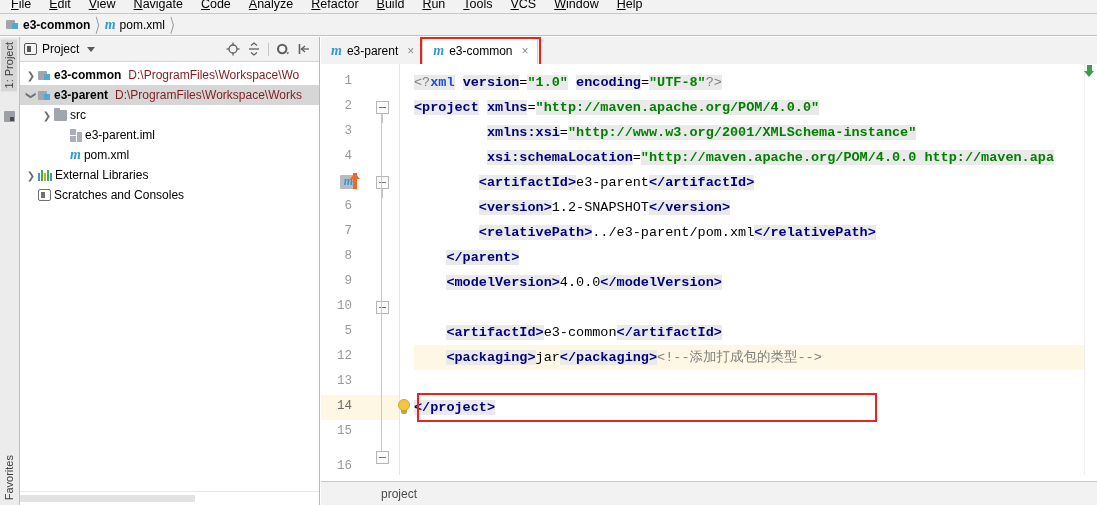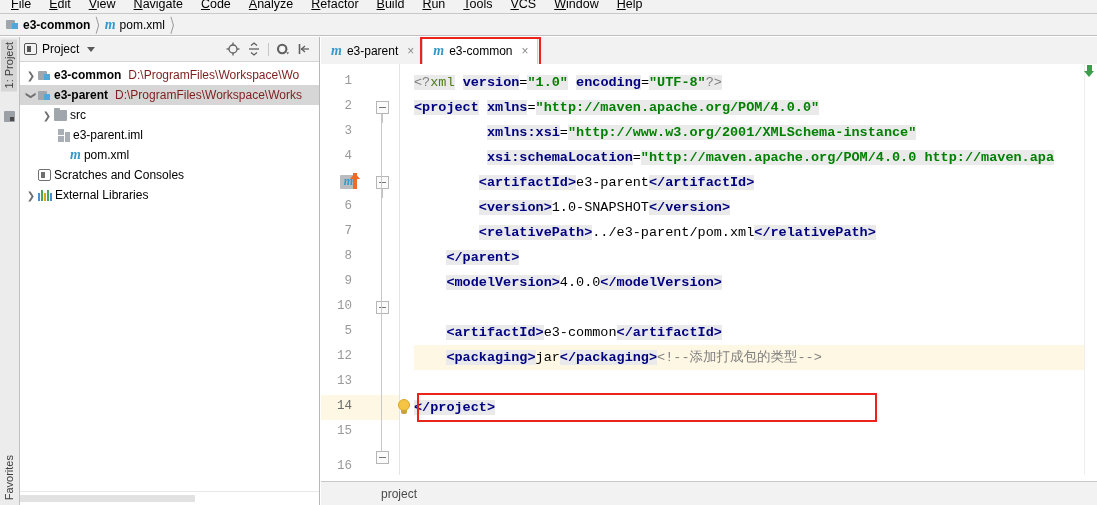--- a/index.html
+++ b/index.html
@@ -246,21 +246,21 @@
     font-family: "Liberation Mono", monospace;
     font-size: 13.5px;
     padding-left: 14px;
   }
   .cline {
     height: 25px; line-height: 25px; white-space: pre; position: relative;
   }
   .cline.hl { background:#fdf7e3; }
   .code .tag   { color: #000080; font-weight: bold; }
   .code .attr  { color: #000080; font-weight: bold; }
-  .code .pitag { color: #4d7c0f; font-weight: normal; }
+  .code .pitag { color: #1d4ed8; font-weight: bold; }
   .code .pi    { color: #808080; }
   .code .val   { color: #008000; font-weight: bold; }
   .code .txt   { color: #000000; }
   .code .cmt   { color: #808080; }
   .code .brack { color: #000080; font-weight:bold; }
   .hlbg { background: #eaeaea; }
 
   .code-highlight-box {
     position: absolute; border: 2px solid #e8241b; box-sizing: border-box;
     pointer-events: none;
@@ -392,49 +392,49 @@
           <span class="b"></span>
         </span>
         <span class="tname">e3-parent</span>
         <span class="tpath">D:\ProgramFiles\Workspace\Works</span>
       </div>
       <div class="trow" style="padding-left: 20px;">
         <span class="arrow r"></span>
         <span class="folder-ico"></span>
         <span class="tplain">src</span>
       </div>
-      <div class="trow" style="padding-left: 24px;">
+      <div class="trow" style="padding-left: 36px;">
         <span class="arrow "></span>
         <span class="iml-ico">
           <span class="p1"></span>
           <span class="p2"></span>
           <span class="p3"></span>
         </span>
         <span class="tplain">e3-parent.iml</span>
       </div>
       <div class="trow" style="padding-left: 36px;">
         <span class="arrow "></span>
         <span class="m-icon">m</span>
         <span class="tplain">pom.xml</span>
-      </div>
-      <div class="trow" style="padding-left: 4px;">
-        <span class="arrow "></span>
-        <span class="scratch-ico"></span>
-        <span class="tplain">Scratches and Consoles</span>
       </div>
       <div class="trow" style="padding-left: 4px;">
         <span class="arrow r"></span>
         <span class="lib-ico">
           <i style="background: rgb(74, 143, 212); height: 8px;"></i>
           <i style="background: rgb(68, 168, 90); height: 11px;"></i>
           <i style="background: rgb(217, 166, 31); height: 8px;"></i>
           <i style="background: rgb(68, 168, 90); height: 11px;"></i>
           <i style="background: rgb(74, 143, 212); height: 8px;"></i>
         </span>
         <span class="tplain">External Libraries</span>
+      </div>
+      <div class="trow" style="padding-left: 4px;">
+        <span class="arrow "></span>
+        <span class="scratch-ico"></span>
+        <span class="tplain">Scratches and Consoles</span>
       </div>
     </div>
 
   <div class="hscroll-track">
     <div class="hscroll-thumb"></div>
   </div>
 </div>
 
 <div class="editor-area">
 
@@ -488,21 +488,21 @@
           <span class="base"></span>
         </div>
       </div>
     <div class="code" id="code">
         <div style="padding-top: 6px;">
           <div class="cline"><span class="pi hlbg">&lt;?</span><span class="pitag hlbg">xml</span><span class="txt"> </span><span class="attr hlbg">version</span><span class="txt">=</span><span class="val hlbg">"1.0"</span><span class="txt"> </span><span class="attr hlbg">encoding</span><span class="txt">=</span><span class="val hlbg">"UTF-8"</span><span class="pi hlbg">?&gt;</span></div>
           <div class="cline"><span class="brack hlbg">&lt;</span><span class="tag hlbg">project</span><span class="txt"> </span><span class="attr hlbg">xmlns</span><span class="txt">=</span><span class="val hlbg">"http://maven.apache.org/POM/4.0.0"</span></div>
           <div class="cline"><span class="txt">         </span><span class="attr hlbg">xmlns:xsi</span><span class="txt">=</span><span class="val hlbg">"http://www.w3.org/2001/XMLSchema-instance"</span></div>
           <div class="cline"><span class="txt">         </span><span class="attr hlbg">xsi:schemaLocation</span><span class="txt">=</span><span class="val hlbg">"http://maven.apache.org/POM/4.0.0 http://maven.apa</span></div>
           <div class="cline"><span class="txt">        </span><span class="brack hlbg">&lt;</span><span class="tag hlbg">artifactId</span><span class="brack hlbg">&gt;</span><span class="txt">e3-parent</span><span class="brack hlbg">&lt;/</span><span class="tag hlbg">artifactId</span><span class="brack hlbg">&gt;</span></div>
-          <div class="cline"><span class="txt">        </span><span class="brack hlbg">&lt;</span><span class="tag hlbg">version</span><span class="brack hlbg">&gt;</span><span class="txt">1.0-SNAPSHOT</span><span class="brack hlbg">&lt;/</span><span class="tag hlbg">version</span><span class="brack hlbg">&gt;</span></div>
+          <div class="cline"><span class="txt">        </span><span class="brack hlbg">&lt;</span><span class="tag hlbg">version</span><span class="brack hlbg">&gt;</span><span class="txt">1.2-SNAPSHOT</span><span class="brack hlbg">&lt;/</span><span class="tag hlbg">version</span><span class="brack hlbg">&gt;</span></div>
           <div class="cline"><span class="txt">        </span><span class="brack hlbg">&lt;</span><span class="tag hlbg">relativePath</span><span class="brack hlbg">&gt;</span><span class="txt">../e3-parent/pom.xml</span><span class="brack hlbg">&lt;/</span><span class="tag hlbg">relativePath</span><span class="brack hlbg">&gt;</span></div>
           <div class="cline"><span class="txt">    </span><span class="brack hlbg">&lt;/</span><span class="tag hlbg">parent</span><span class="brack hlbg">&gt;</span></div>
           <div class="cline"><span class="txt">    </span><span class="brack hlbg">&lt;</span><span class="tag hlbg">modelVersion</span><span class="brack hlbg">&gt;</span><span class="txt">4.0.0</span><span class="brack hlbg">&lt;/</span><span class="tag hlbg">modelVersion</span><span class="brack hlbg">&gt;</span></div>
           <div class="cline">&nbsp;</div>
           <div class="cline"><span class="txt">    </span><span class="brack hlbg">&lt;</span><span class="tag hlbg">artifactId</span><span class="brack hlbg">&gt;</span><span class="txt">e3-common</span><span class="brack hlbg">&lt;/</span><span class="tag hlbg">artifactId</span><span class="brack hlbg">&gt;</span></div>
           <div class="cline hl"><span class="txt">    </span><span class="brack hlbg">&lt;</span><span class="tag hlbg">packaging</span><span class="brack hlbg">&gt;</span><span class="txt">jar</span><span class="brack hlbg">&lt;/</span><span class="tag hlbg">packaging</span><span class="brack hlbg">&gt;</span><span class="cmt">&lt;!--添加打成包的类型--&gt;</span></div>
           <div class="cline">&nbsp;</div>
           <div class="cline"><span class="brack hlbg">&lt;/</span><span class="tag hlbg">project</span><span class="brack hlbg">&gt;</span></div>
         </div>
       </div>

